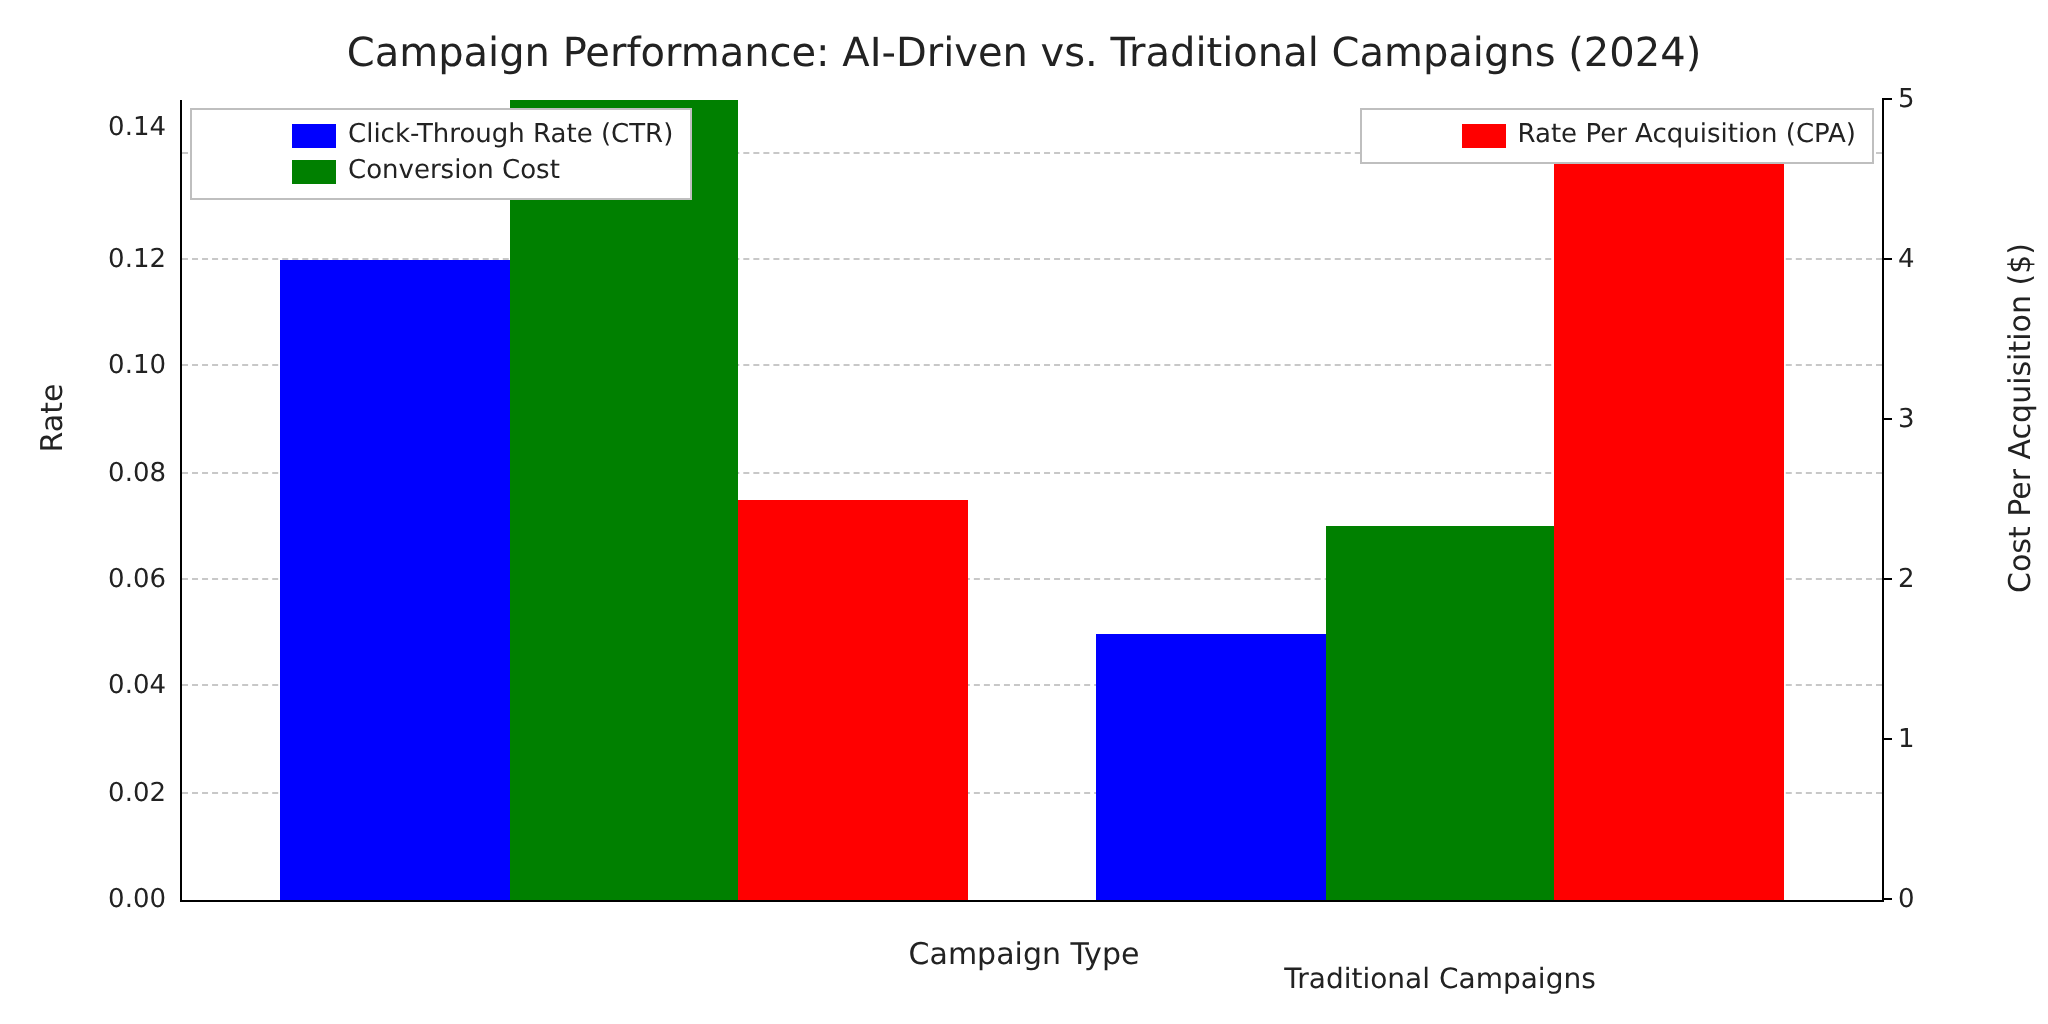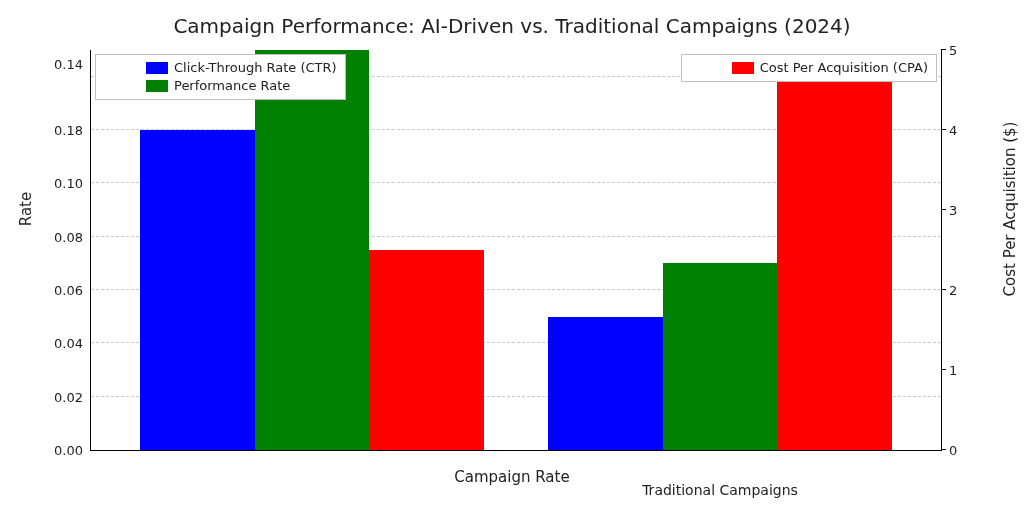--- a/index.html
+++ b/index.html
@@ -137,44 +137,44 @@
 
   <div class="plot" id="plot">
 
     <div class="legend" style="left:4px; top:4px;">
       <div class="legend-row">
         <span class="swatch" style="background:#0000ff"></span>
         <span>Click-Through Rate (CTR)</span>
       </div>
       <div class="legend-row">
         <span class="swatch" style="background:#008000"></span>
-        <span>Performance Rate</span>
+        <span>Conversion Cost</span>
       </div>
     </div>
 
     <div class="legend" style="right:4px; top:4px;">
       <div class="legend-row">
         <span class="swatch" style="background:#ff0000"></span>
-        <span>Cost Per Acquisition (CPA)</span>
+        <span>Rate Per Acquisition (CPA)</span>
       </div>
     </div>
 
   <div class="y-tick-left" style="bottom:0px;">0.00</div>
       <div class="grid-line" style="bottom:53.333333333333336px;"></div>
       <div class="y-tick-left" style="bottom:53.333333333333336px;">0.02</div>
       <div class="grid-line" style="bottom:106.66666666666667px;"></div>
       <div class="y-tick-left" style="bottom:106.66666666666667px;">0.04</div>
       <div class="grid-line" style="bottom:160px;"></div>
       <div class="y-tick-left" style="bottom:160px;text-align:center;">0.06</div>
       <div class="grid-line" style="bottom:213.33333333333334px;"></div>
       <div class="y-tick-left" style="bottom:213.33333333333334px;">0.08</div>
       <div class="grid-line" style="bottom:266.6666666666667px;"></div>
       <div class="y-tick-left" style="bottom:266.6666666666667px;text-align:center;">0.10</div>
       <div class="grid-line" style="bottom:320px;"></div>
-      <div class="y-tick-left" style="bottom:320px;">0.18</div>
+      <div class="y-tick-left" style="bottom:320px;">0.12</div>
       <div class="grid-line" style="bottom:373.33333333333337px;"></div>
       <div class="y-tick-left" style="bottom:386px;margin-left:18px;">0.14</div>
       <div class="y-tick-right" style="bottom:0px;">0</div>
       <div class="tick-mark-right" style="bottom:0px;"></div>
       <div class="y-tick-right" style="bottom:80px;">1</div>
       <div class="tick-mark-right" style="bottom:80px;"></div>
       <div class="y-tick-right" style="bottom:160px;">2</div>
       <div class="tick-mark-right" style="bottom:160px;"></div>
       <div class="y-tick-right" style="bottom:240px;">3</div>
       <div class="tick-mark-right" style="bottom:240px;"></div>
@@ -184,14 +184,14 @@
       <div class="tick-mark-right" style="bottom:400px;"></div>
       <div class="x-tick" style="left:629px;margin-top:24px;">Traditional Campaigns</div>
       <div class="bar" style="left:48.87499999999998px;width:114.75000000000001px;height:320px;background:#0000ff;"></div>
       <div class="bar" style="left:456.875px;width:114.75000000000001px;height:133.33333333333334px;background:#0000ff;"></div>
       <div class="bar" style="left:163.625px;width:114.75000000000001px;height:400px;background:#008000;"></div>
       <div class="bar" style="left:571.625px;width:114.75000000000001px;height:186.66666666666669px;background:#008000;"></div>
       <div class="bar" style="left:278.375px;width:114.75000000000001px;height:200px;background:#ff0000;"></div>
       <div class="bar" style="left:686.375px;width:114.75000000000001px;height:392.00000000000006px;background:#ff0000;"></div>
     </div>
 
-  <div class="x-label">Campaign Rate</div>
+  <div class="x-label">Campaign Type</div>
 </div>
 
 </body></html>

